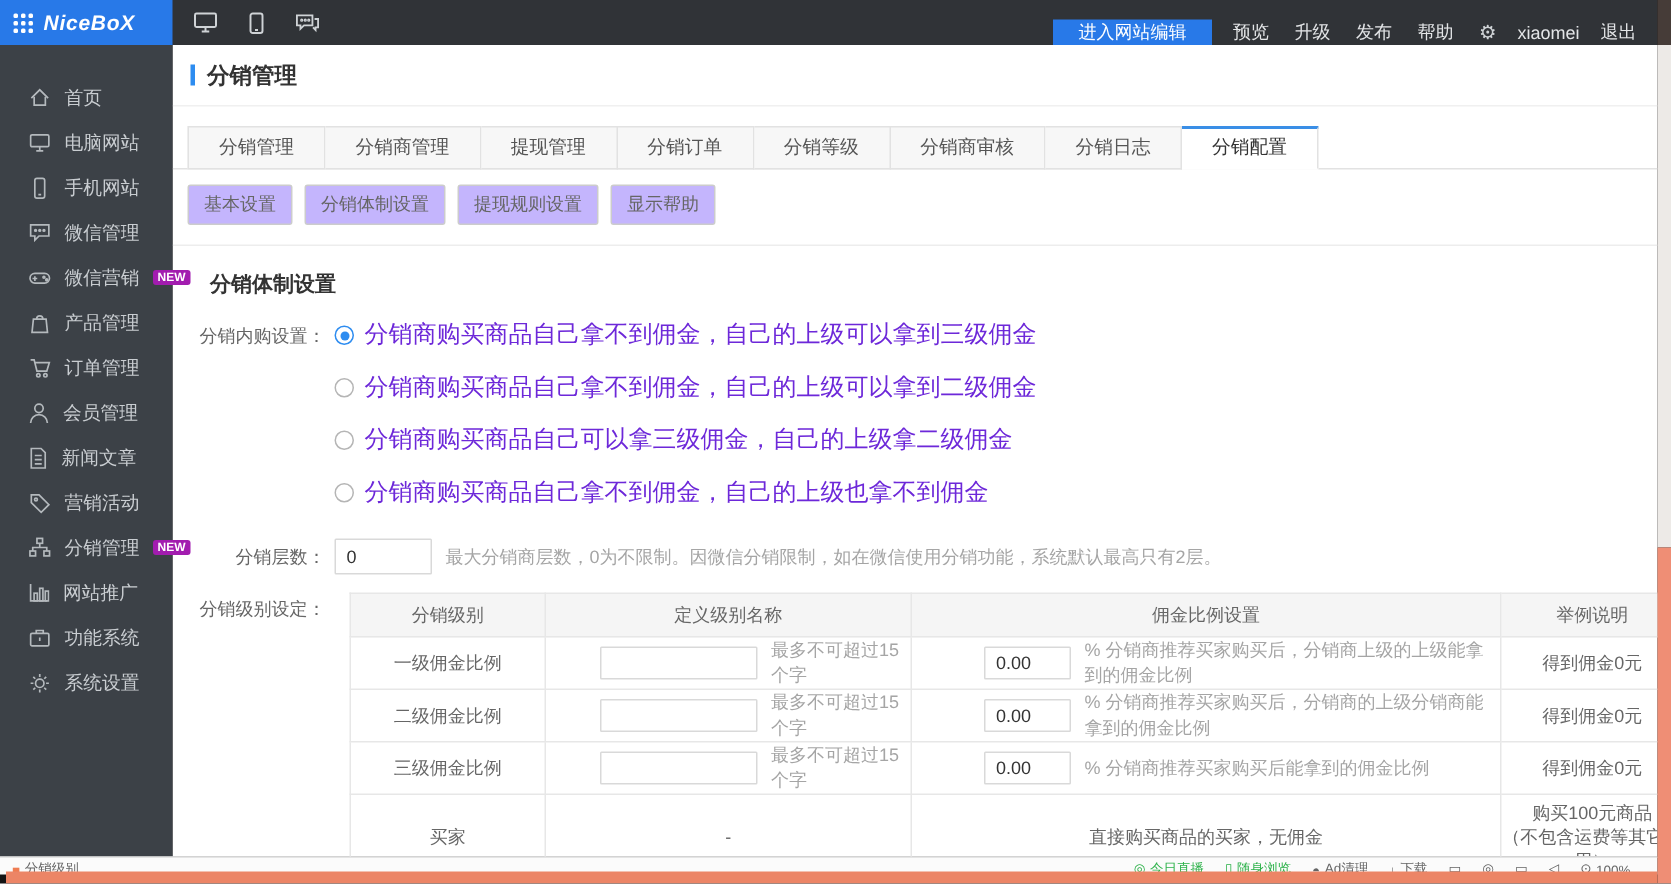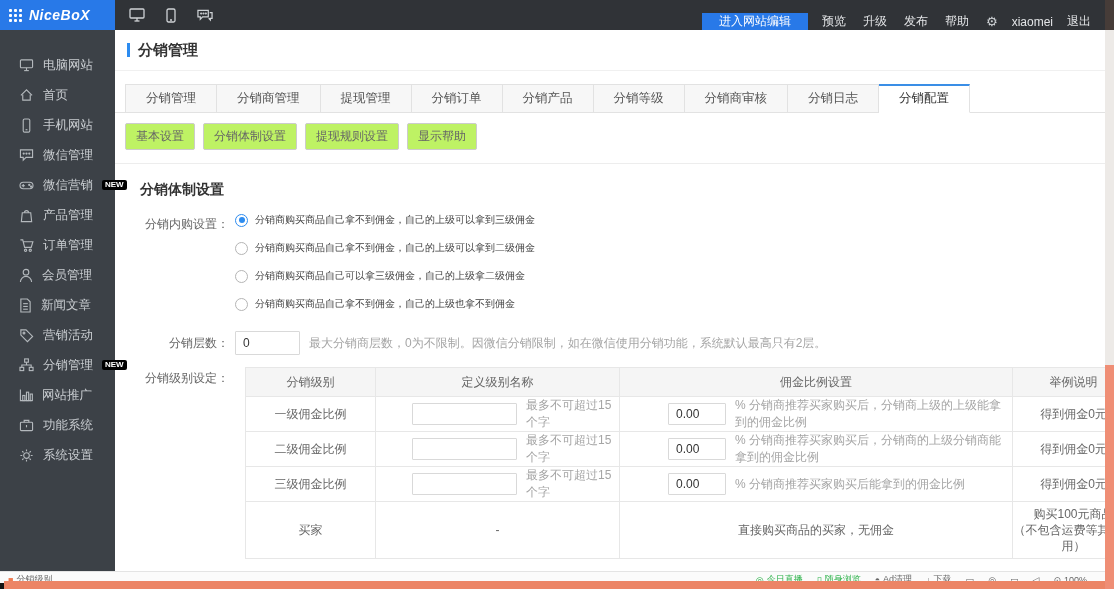--- a/index.html
+++ b/index.html
@@ -25,60 +25,60 @@
   .hdr-link { color:#e3e5e7; font-size:12px; cursor:pointer; text-decoration:none; }
   .hdr-user { color:#e3e5e7; font-size:12px; display:flex; align-items:center; gap:14px; padding-right:14px; }
   .gear { font-size:13px; color:#cfd3d6; cursor:pointer; }
 
   
   .sidebar { position:absolute; left:0; top:30px; width:115px; height:542px;
     background:#3c4147; z-index:4; padding-top:20px; }
   .side-item { height:30px; display:flex; align-items:center; gap:9px;
     padding-left:19px; cursor:pointer; color:#c9cdd1; font-size:12.5px; white-space:nowrap; }
   .side-item svg { stroke:#b4b9bd; fill:none; stroke-width:1.2; flex:0 0 auto; }
-  .badge-new { background:#000000; color:#fff; font-size:8px; font-weight:bold;
+  .badge-new { background:#a21caf; color:#fff; font-size:8px; font-weight:bold;
     border-radius:2px; padding:1px 3px; line-height:1; }
 
   
   .content { position:absolute; left:115px; top:30px; width:990px; height:541px;
     background:#fff; overflow:hidden; z-index:3; }
   .page-title-row { height:41px; display:flex; align-items:center; padding-left:12px;
     border-bottom:1px solid #f0f0f0; }
   .title-bar { width:3px; height:14px; background:#2d8cf0; margin-right:8px; }
   .page-title { font-size:15px; color:#333; font-weight:bold; }
 
   .tabs-row { margin-top:13px; padding-left:10px; border-bottom:1px solid #e2e2e2;
     display:flex; }
   .tab { height:29px; line-height:27px; padding:0 20px; font-size:12.5px; color:#555;
     background:#f7f7f7; border:1px solid #e2e2e2; border-left:none; cursor:pointer;
     margin-bottom:-1px; }
   .tab:first-child { border-left:1px solid #e2e2e2; }
   .tab.active { background:#fff; border-top:2px solid #3a8ee6; border-bottom:1px solid #fff;
     line-height:25px; color:#333; }
 
   .subtabs-row { display:flex; gap:8px; padding:10px 0 0 10px; }
-  .subtab { font-size:12px; color:#666; background:#bef264; border:1px solid #ccc;
+  .subtab { font-size:12px; color:#666; background:#c4b5fd; border:1px solid #ccc;
     border-radius:2px; padding:4px 10px; cursor:pointer; }
   .section-divider { border:none; border-top:1px solid #ededed; margin-top:13px; }
 
   .section-title { font-size:14px; font-weight:bold; color:#333; margin:17px 0 0 25px; }
 
-  .form { padding-left:20px; }
+  .form { padding-left:8px; }
   .form-row { display:flex; align-items:flex-start; margin-top:14px; }
   .form-label { width:94px; text-align:right; font-size:12px; color:#666;
     flex:0 0 auto; padding-top:3px; }
   .form-field { margin-left:6px; }
 
   .radio-opt { display:flex; align-items:center; gap:7px; margin-bottom:14px; cursor:pointer; }
   .radio { width:13px; height:13px; border:1px solid #b5b5b5; border-radius:50%;
     background:#fff; position:relative; flex:0 0 auto; }
   .radio.checked { border-color:#2d8cf0; }
   .radio.checked::after { content:''; position:absolute; left:2.5px; top:2.5px;
     width:6px; height:6px; background:#2d8cf0; border-radius:50%; }
-  .radio-label { font-size:10px; color:#404040;text-align:right; }
+  .radio-label { font-size:16px; color:#6d28d9;text-align:right; }
 
   .txt-input { border:1px solid #d9d9d9; height:24px; font-size:12px; padding:0 7px;
     color:#333; border-radius:1px; font-family:inherit; }
   .hint { font-size:12px; color:#a5a5a5; }
   .inline-mid { display:flex; align-items:center; gap:9px; }
 
   table.grade { border-collapse:collapse; table-layout:fixed; width:889px; margin-left:16px; }
   table.grade th, table.grade td { border:1px solid #e7e7e7; font-size:12px; font-weight:normal; }
   table.grade th { background:#f5f5f5; color:#666; height:29px; }
   table.grade td { height:29px; color:#666; }
@@ -165,32 +165,32 @@
     <div class="hdr-user">
       <span>xiaomei</span>
       <span>退出</span>
     </div>
   </div>
 </div>
 
 <div class="sidebar">
   <div class="side-item">
     <svg width="15" height="14" viewBox="0 0 16 15">
+        <path d="M2 8 L8 2 L14 8"></path>
+        <path d="M4 7 V13 H12 V7"></path>
+      </svg>
+    <span>首页</span>
+  </div>
+  <div class="side-item">
+    <svg width="15" height="14" viewBox="0 0 16 15">
         <rect x="1.5" y="2" width="13" height="8.5" rx="1"></rect>
         <line x1="5.5" y1="13.5" x2="10.5" y2="13.5"></line>
         <line x1="8" y1="10.5" x2="8" y2="13.5"></line>
       </svg>
     <span>电脑网站</span>
-  </div>
-  <div class="side-item">
-    <svg width="15" height="14" viewBox="0 0 16 15">
-        <path d="M2 8 L8 2 L14 8"></path>
-        <path d="M4 7 V13 H12 V7"></path>
-      </svg>
-    <span>首页</span>
   </div>
   <div class="side-item">
     <svg width="15" height="15" viewBox="0 0 16 16">
         <rect x="4.5" y="1" width="7" height="14" rx="1.5"></rect>
         <line x1="7" y1="12.5" x2="9" y2="12.5"></line>
       </svg>
     <span>手机网站</span>
   </div>
   <div class="side-item">
     <svg width="15" height="14" viewBox="0 0 16 15">
@@ -291,21 +291,20 @@
   <div class="page-title-row">
     <span class="title-bar"></span>
     <span class="page-title">分销管理</span>
   </div>
 
   <div class="tabs-row">
     <div class="tab">分销管理</div>
     <div class="tab">分销商管理</div>
     <div class="tab">提现管理</div>
     <div class="tab">分销订单</div>
-    <div class="tab">分销产品</div>
     <div class="tab">分销等级</div>
     <div class="tab">分销商审核</div>
     <div class="tab">分销日志</div>
     <div class="tab active">分销配置</div>
   </div>
 
   <div class="subtabs-row">
     <button class="subtab">基本设置</button>
     <button class="subtab">分销体制设置</button>
     <button class="subtab">提现规则设置</button>

